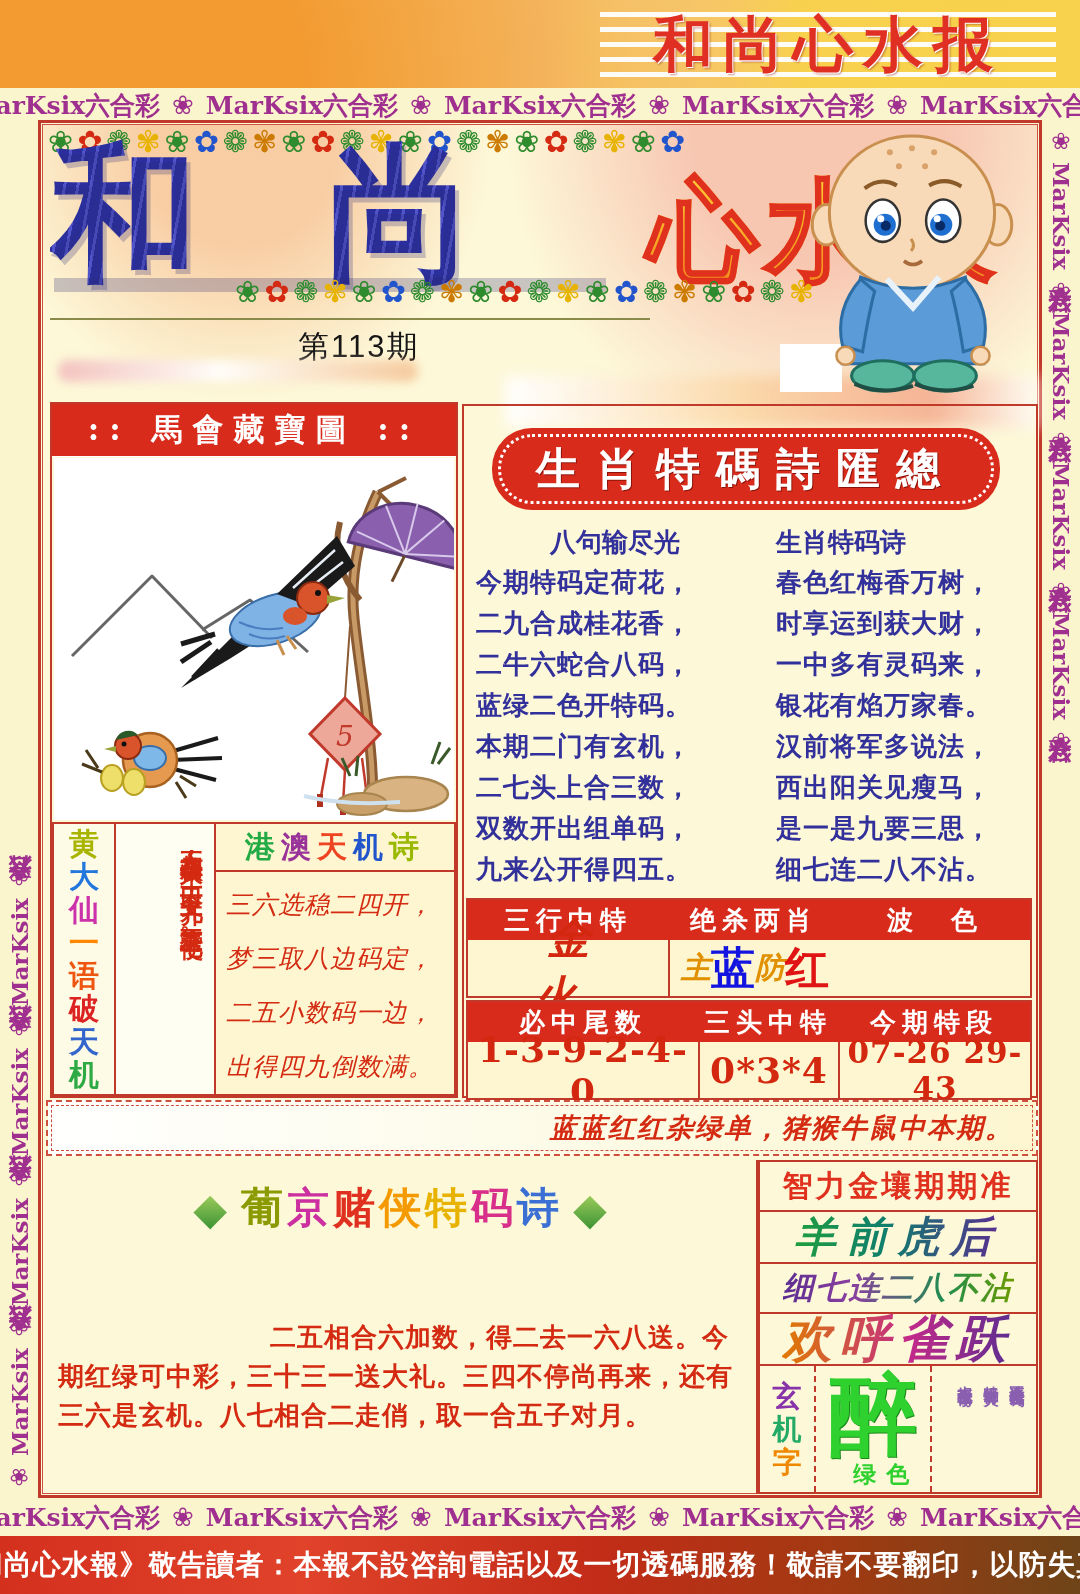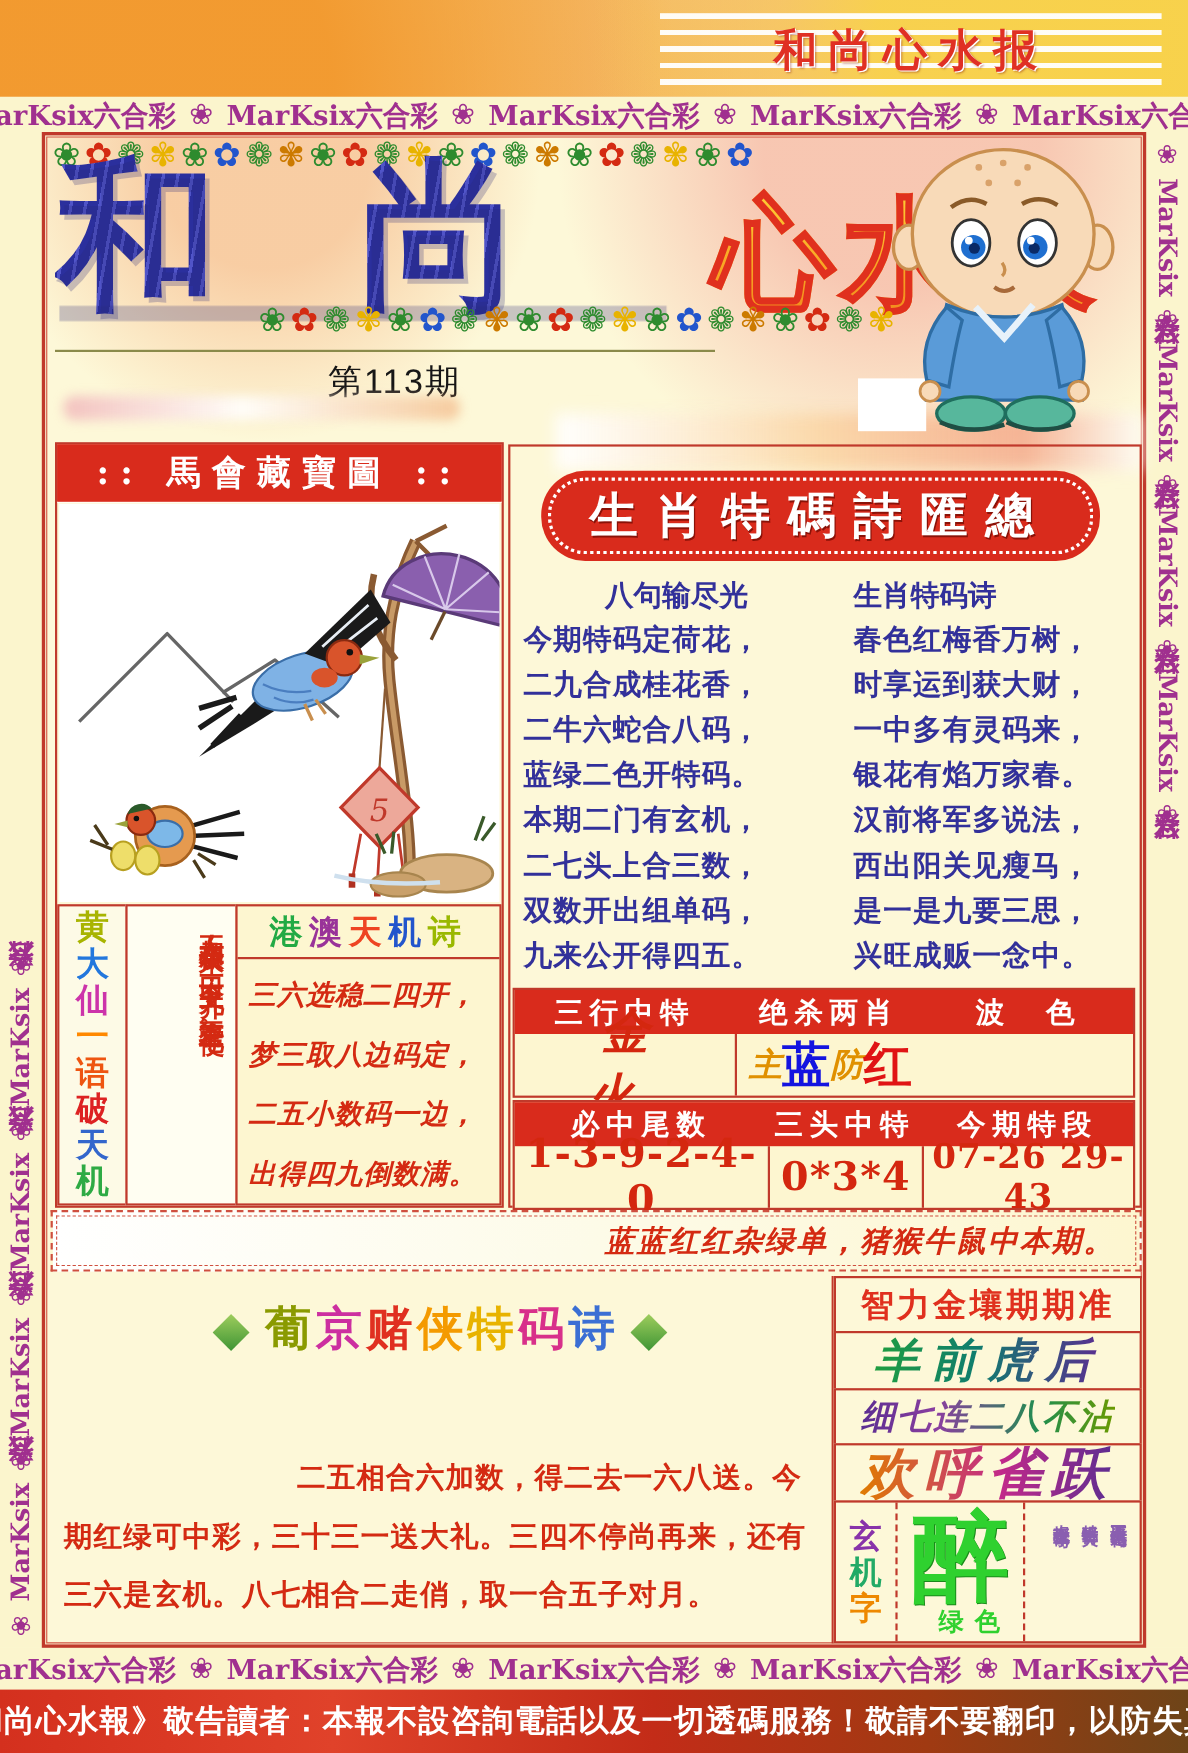--- a/index.html
+++ b/index.html
@@ -10,21 +10,21 @@
   
   .top-band{left:0;top:0;width:1080px;height:88px;
     background:
       radial-gradient(circle at 86% 40%, rgba(248,210,74,.95) 0 14%, rgba(248,210,74,0) 42%),
       radial-gradient(circle at 10% 95%, rgba(242,153,46,.95) 0 20%, rgba(242,153,46,0) 52%),
       radial-gradient(circle at 42% 130%, rgba(245,185,99,.9) 0 26%, rgba(245,185,99,0) 60%),
       linear-gradient(90deg,#f6ae4e,#f3c96f 38%,#f2aeb8 66%,#f4d05a);}
   .top-stripes{left:600px;top:12px;width:456px;height:66px;
     background:repeating-linear-gradient(to bottom,rgba(255,255,255,.95) 0 5px,rgba(255,255,255,0) 5px 15px);
     display:flex;align-items:center;justify-content:center;}
-  .top-title{font-size:40px;font-weight:bold;color:#e03024;letter-spacing:10px;
+  .top-title{font-size:60px;font-weight:bold;color:#e03024;letter-spacing:10px;
     text-shadow:1px 1px 0 #fff,2px 2px 2px rgba(120,0,0,.4);}
 
   
   .brand-row{left:0;width:1080px;height:34px;background:#fbf5cd;color:#a0308f;
     font-weight:bold;font-size:25px;display:flex;align-items:center;justify-content:center;gap:6px;white-space:nowrap;overflow:hidden;}
   .brand-top{top:88px;}
   .brand-bottom{top:1498px;height:38px;}
   .brand-row .flw{font-family:"DejaVu Sans",sans-serif;font-size:26px;margin:0 6px;}
   .side-strip{top:120px;width:38px;height:1378px;background:#fbf5cd;color:#a0308f;
     font-weight:bold;font-size:23px;overflow:hidden;writing-mode:vertical-rl;
@@ -76,21 +76,21 @@
   .drawing{left:54px;top:458px;width:400px;height:362px;background:#fff;}
 
   .hdx-box{left:52px;top:822px;width:64px;height:274px;display:flex;flex-direction:column;
     align-items:center;justify-content:center;font-size:30px;font-weight:bold;line-height:33px;background:#fdfae6;}
   .vpoem-box{left:114px;top:822px;width:102px;height:274px;box-sizing:border-box;
     writing-mode:vertical-rl;font-size:23px;font-weight:bold;color:#d42a12;
     padding:8px 6px;line-height:32px;letter-spacing:2px;background:#fffef2;}
   .gangao-box{left:214px;top:822px;width:242px;height:274px;background:#fdf6d0;}
   .gangao-title{height:46px;border-bottom:2px solid #c0392b;display:flex;align-items:center;
     justify-content:center;font-size:30px;font-weight:bold;letter-spacing:6px;}
-  .gangao-lines{padding:6px 0 0 10px;color:#d42a12;font-weight:bold;font-size:25px;}
+  .gangao-lines{padding:6px 0 0 10px;color:#d42a12;font-weight:normal;font-size:25px;}
   .gangao-lines .line{height:54px;line-height:54px;letter-spacing:1px;font-style:italic;}
 
   
   .rp-outline{left:462px;top:404px;width:576px;height:694px;}
   .sx-header{left:492px;top:428px;width:508px;height:82px;background:#d92b1c;border-radius:40px;
     display:flex;align-items:center;justify-content:center;}
   .sx-header:before{content:"";position:absolute;inset:6px;border:3px dotted #fff;border-radius:34px;}
   .sx-text{color:#fff;font-size:44px;font-weight:bold;letter-spacing:16px;text-shadow:1px 1px 0 #8a1208;}
   .poems{left:476px;top:522px;width:556px;height:372px;display:grid;grid-template-columns:1fr 1fr;}
   .poem{color:#32309a;font-weight:bold;font-size:26px;}
@@ -123,21 +123,21 @@
     display:flex;align-items:center;justify-content:flex-end;padding-right:22px;
     color:#d42a12;font-weight:bold;font-size:27px;letter-spacing:2px;font-style:italic;}
 
   
   .bl-box{left:46px;top:1160px;width:712px;height:334px;box-sizing:border-box;border-right:2px solid #c0392b;}
   .pujing-title{left:46px;top:1176px;width:712px;height:64px;display:flex;align-items:center;justify-content:center;
     font-size:42px;font-weight:bold;letter-spacing:4px;font-family:"DejaVu Sans",sans-serif;}
   .pujing-title .dia{font-size:44px;margin:0 10px;
     background:linear-gradient(180deg,#bfe06a,#2e8b2e);-webkit-background-clip:text;background-clip:text;color:transparent;}
   .pujing-text{left:58px;top:1318px;width:692px;font-size:26px;font-weight:bold;color:#d42a12;
-    line-height:53px;text-indent:212px;letter-spacing:1px;}
+    line-height:39px;text-indent:212px;letter-spacing:1px;}
 
   .rb{left:758px;width:280px;box-sizing:border-box;border:2px solid #c0392b;background:#fdf8d8;
     display:flex;align-items:center;justify-content:center;font-weight:bold;}
   .rb1{top:1160px;height:52px;border-bottom-style:dashed;color:#e0301e;font-size:30px;letter-spacing:3px;}
   .rb2{top:1210px;height:54px;font-size:42px;letter-spacing:10px;}
   .rb3{top:1262px;height:52px;font-size:31px;letter-spacing:2px;}
   .rb4{top:1312px;height:54px;font-size:50px;letter-spacing:8px;}
   .gt{-webkit-background-clip:text;background-clip:text;color:transparent;font-style:italic;}
   .gt-gp{background-image:linear-gradient(90deg,#1f9e3f,#0f7d6e 45%,#5b2d91);}
   .gt-pg{background-image:linear-gradient(90deg,#5b2d91,#8a3fa0 30%,#1f8e4f 70%,#6a9a00);}
@@ -362,21 +362,21 @@
   <div class="poem poem-r">
     <div class="ptitle">生肖特码诗</div>
     <div>
         <div class="line">春色红梅香万树，</div>
         <div class="line">时享运到获大财，</div>
         <div class="line">一中多有灵码来，</div>
         <div class="line">银花有焰万家春。</div>
         <div class="line">汉前将军多说法，</div>
         <div class="line">西出阳关见瘦马，</div>
         <div class="line">是一是九要三思，</div>
-        <div class="line">兴旺成贩一念中。</div>
+        <div class="line">细七连二八不沾。</div>
       </div>
   </div>
 </div>
 
 <div class="abs ttable t1">
   <div class="thead">
     <div>三行中特</div>
     <div>绝杀两肖</div>
     <div>波　色</div>
   </div>

